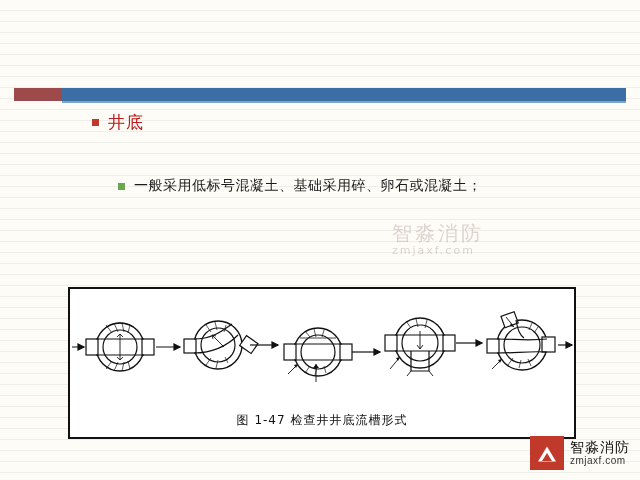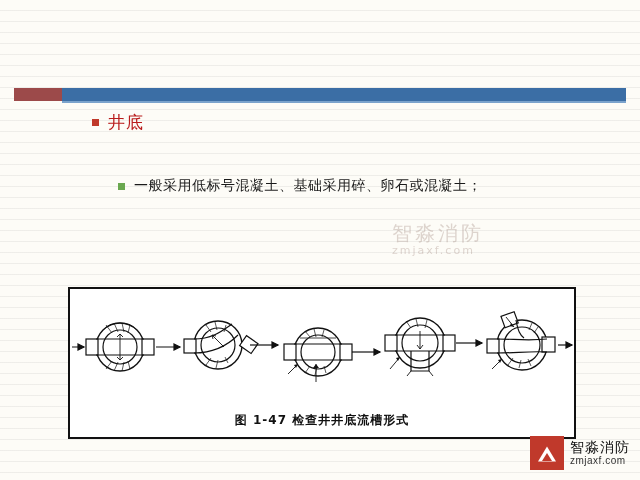--- a/index.html
+++ b/index.html
@@ -74,21 +74,20 @@
 
   
   .figbox{
     position:absolute;left:68px;top:287px;width:504px;height:148px;
     background:#ffffff;border:2px solid #111;
   }
   .figcap{
     position:absolute;left:0;right:0;bottom:8px;text-align:center;
     font-family:"DejaVu Sans",sans-serif;font-size:12px;color:#111;
     letter-spacing:1px;
-    font-weight:bold;
   }
   .diagrow{position:absolute;left:0;top:8px;width:504px;height:100px;}
 
   
   .logo{
     position:absolute;right:10px;bottom:10px;
     display:flex;align-items:center;
   }
   .logo-mark{
     width:34px;height:34px;background:#c0392b;position:relative;

